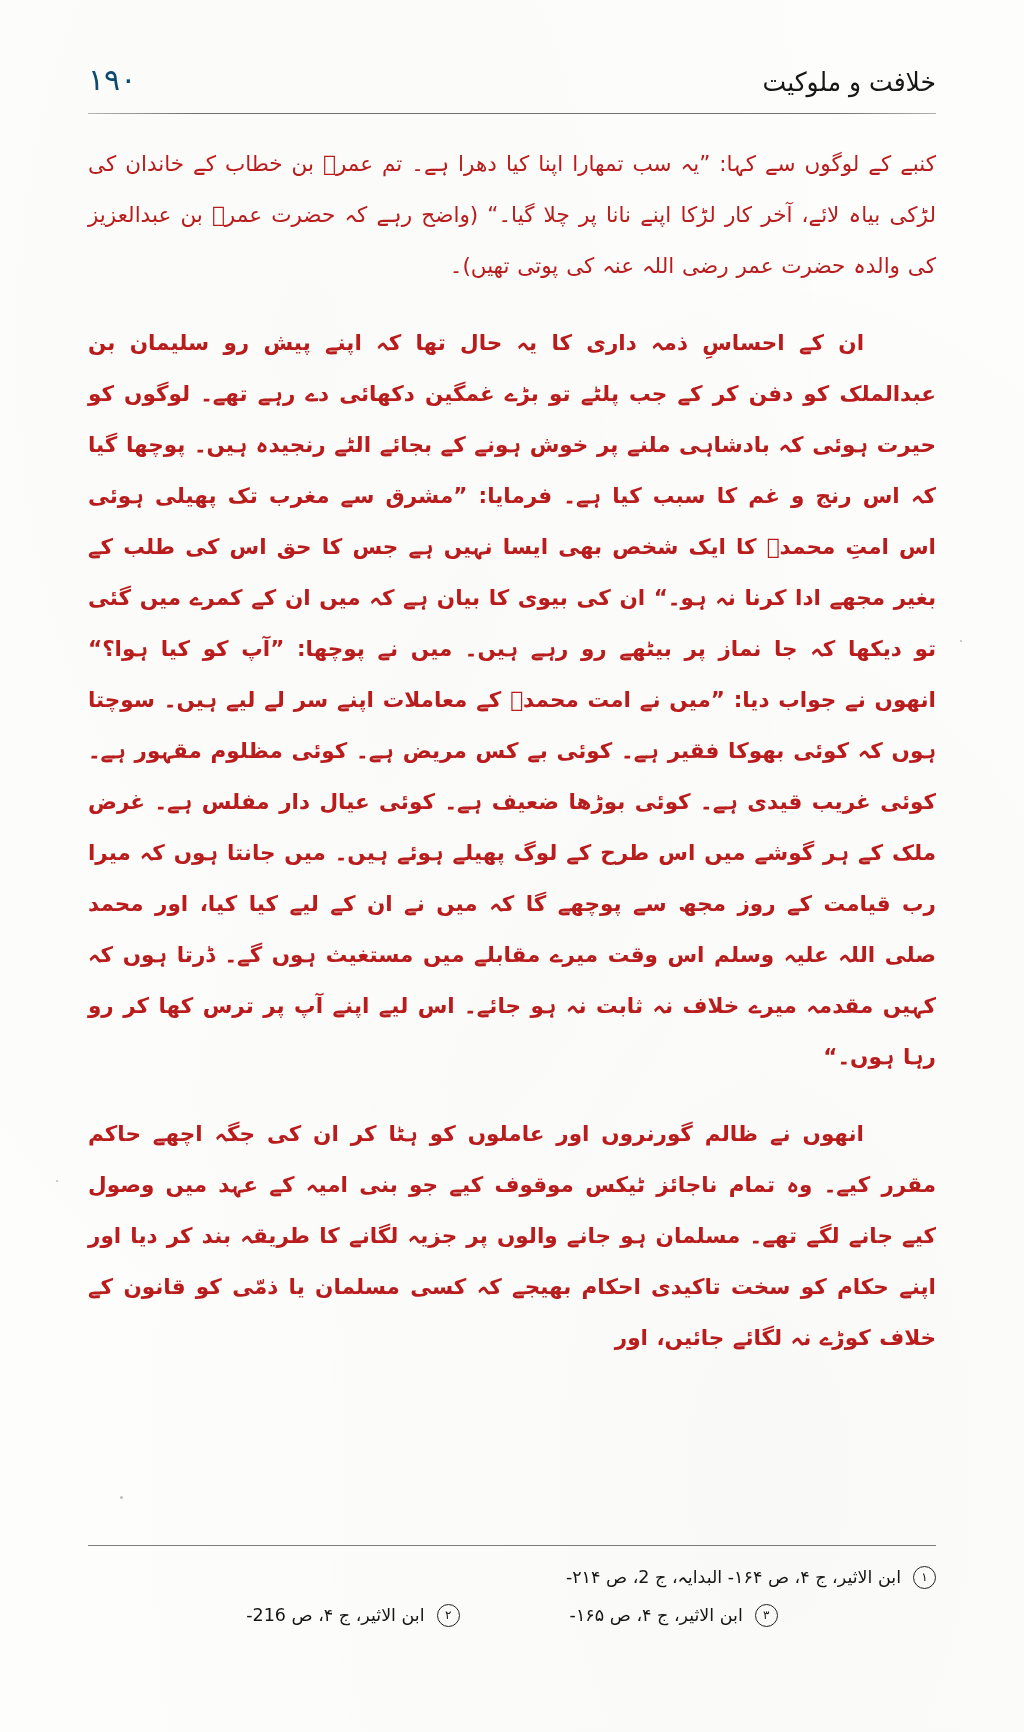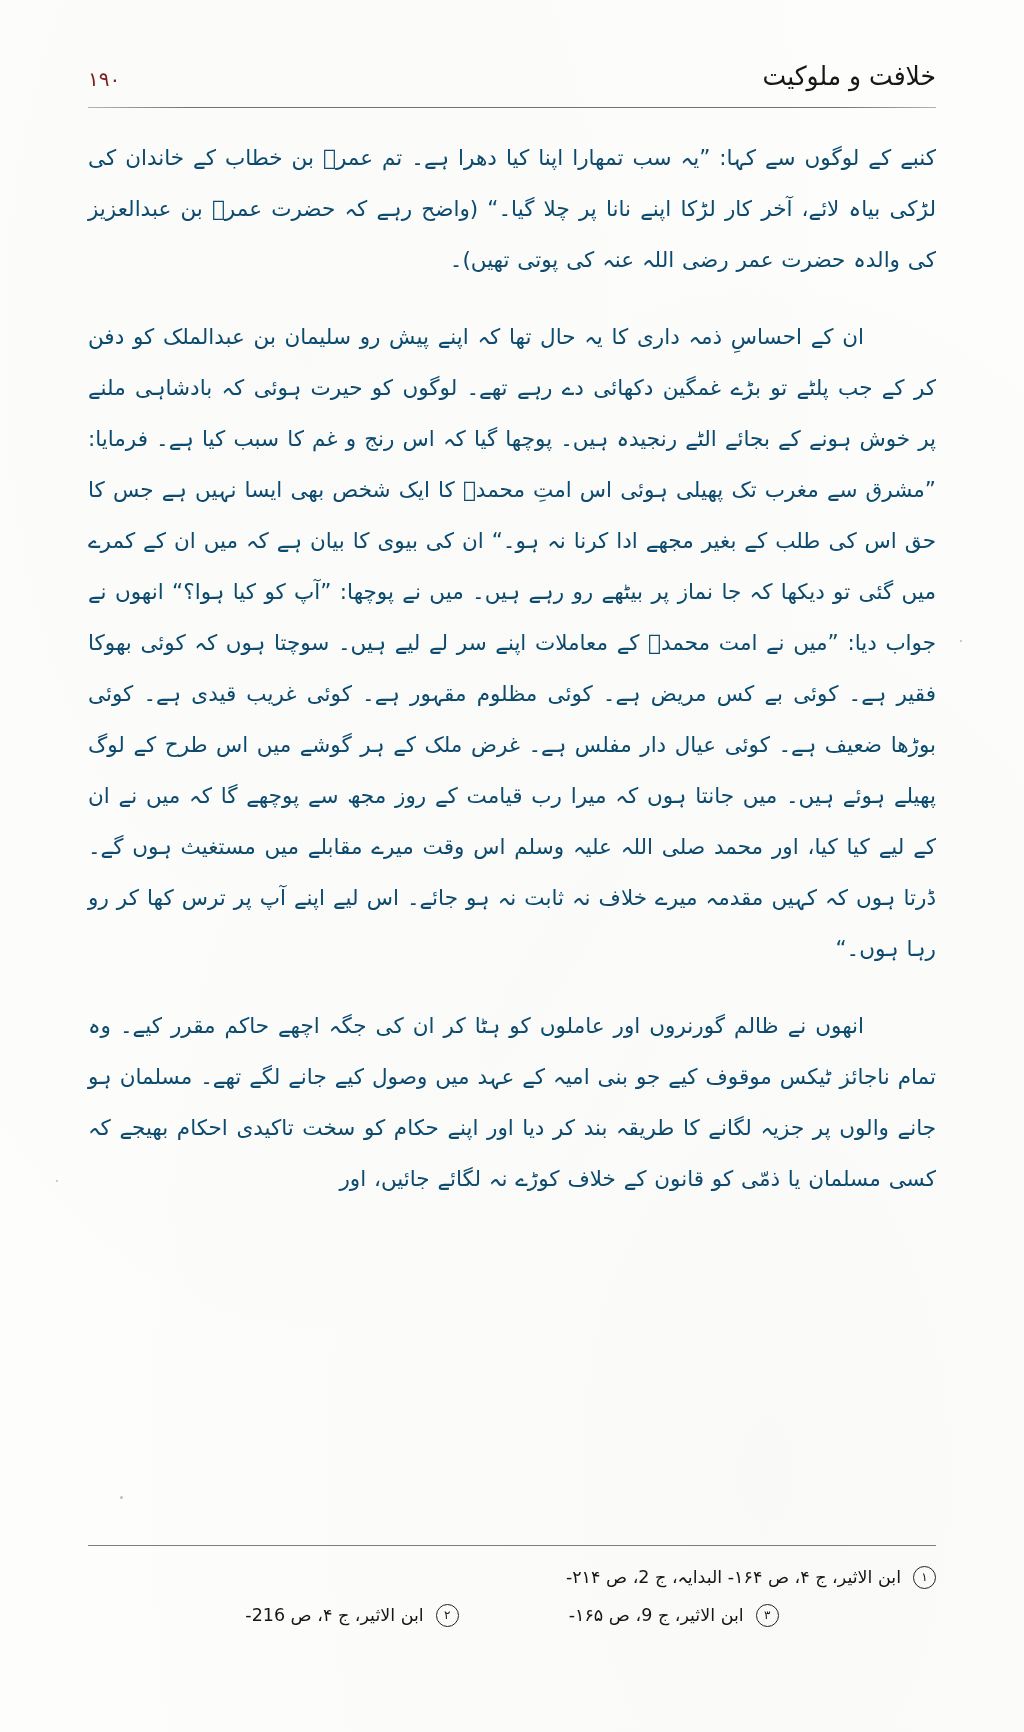--- a/index.html
+++ b/index.html
@@ -46,46 +46,47 @@
     padding-bottom: 6px;
   }
   .book-title {
     font-size: 25px;
     letter-spacing: 0.5px;
     color: #171717;
     font-family: "DejaVu Sans", sans-serif;
     transform: scaleY(1.05);
   }
   .page-number {
-    font-size: 20px;
-    color: #7f1d1d;
+    font-size: 30px;
+    color: #0c4a6e;
     letter-spacing: 1px;
   }
   .header-rule {
     margin-top: 10px;
     height: 1px;
     background: linear-gradient(to left, rgba(0,0,0,0.30), rgba(0,0,0,0.55) 12%, rgba(0,0,0,0.55) 88%, rgba(0,0,0,0.28));
   }
   
   .body-text {
     margin-top: 24px;
     direction: rtl;
     text-align: justify;
     text-align-last: right;
   }
   .para {
     font-size: 21.5px;
     line-height: 51px;
-    color: #0c4a6e;
+    color: #b91c1c;
     margin: 0 0 26px 0;
     text-indent: 0;
     word-spacing: 1px;
   }
   .para.indented {
     text-indent: 72px;
+    font-weight: bold;
   }
   
   .footnotes {
     position: absolute;
     bottom: 96px;
     right: 88px;
     left: 88px;
     direction: rtl;
   }
   .footnote-rule {
@@ -167,21 +168,21 @@
     <div class="footnote-row">
       <div class="fn">
         <span class="marker">۱</span>
         <span class="fn-text">ابن الاثیر، ج ۴، ص ۱۶۴- البدایہ، ج 2، ص ۲۱۴-</span>
       </div>
     </div>
 
     <div class="footnote-row row-2">
       <div class="fn">
         <span class="marker">۳</span>
-        <span class="fn-text">ابن الاثیر، ج 9، ص ۱۶۵-</span>
+        <span class="fn-text">ابن الاثیر، ج ۴، ص ۱۶۵-</span>
       </div>
       <div class="fn">
         <span class="marker">۲</span>
         <span class="fn-text">ابن الاثیر، ج ۴، ص 216-</span>
       </div>
     </div>
   </div>
 </div>
 
 </body></html>

